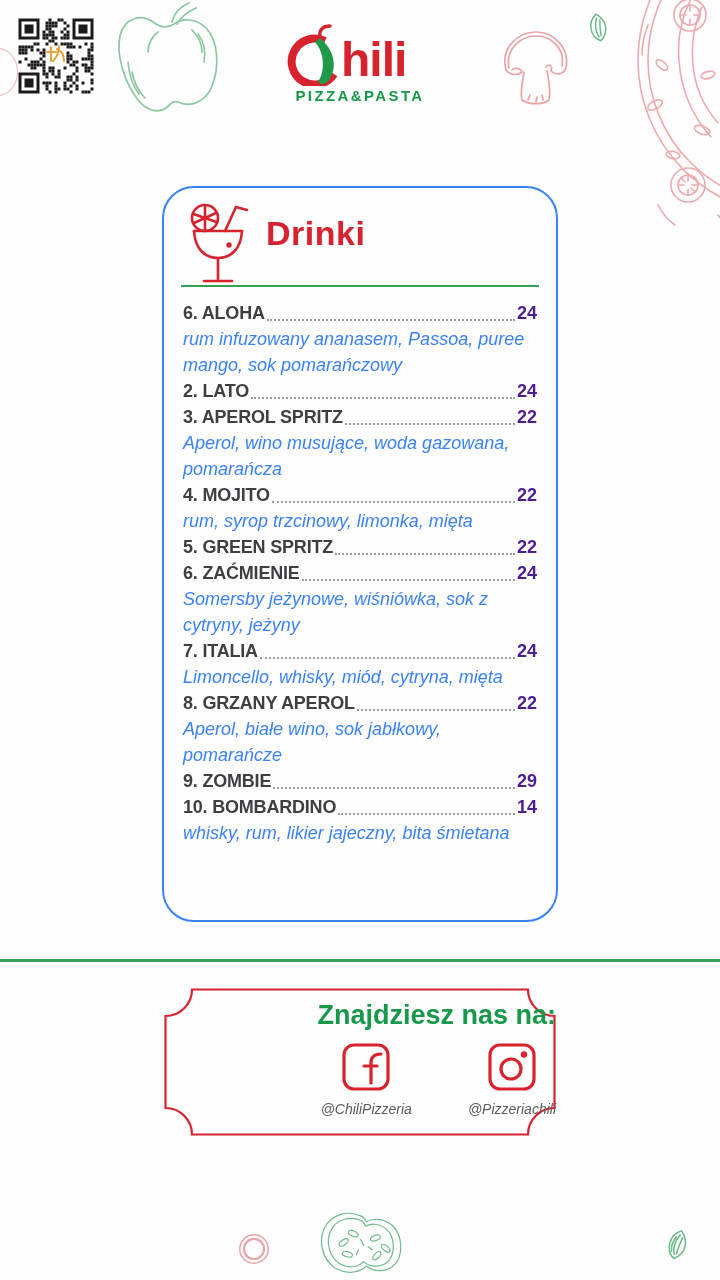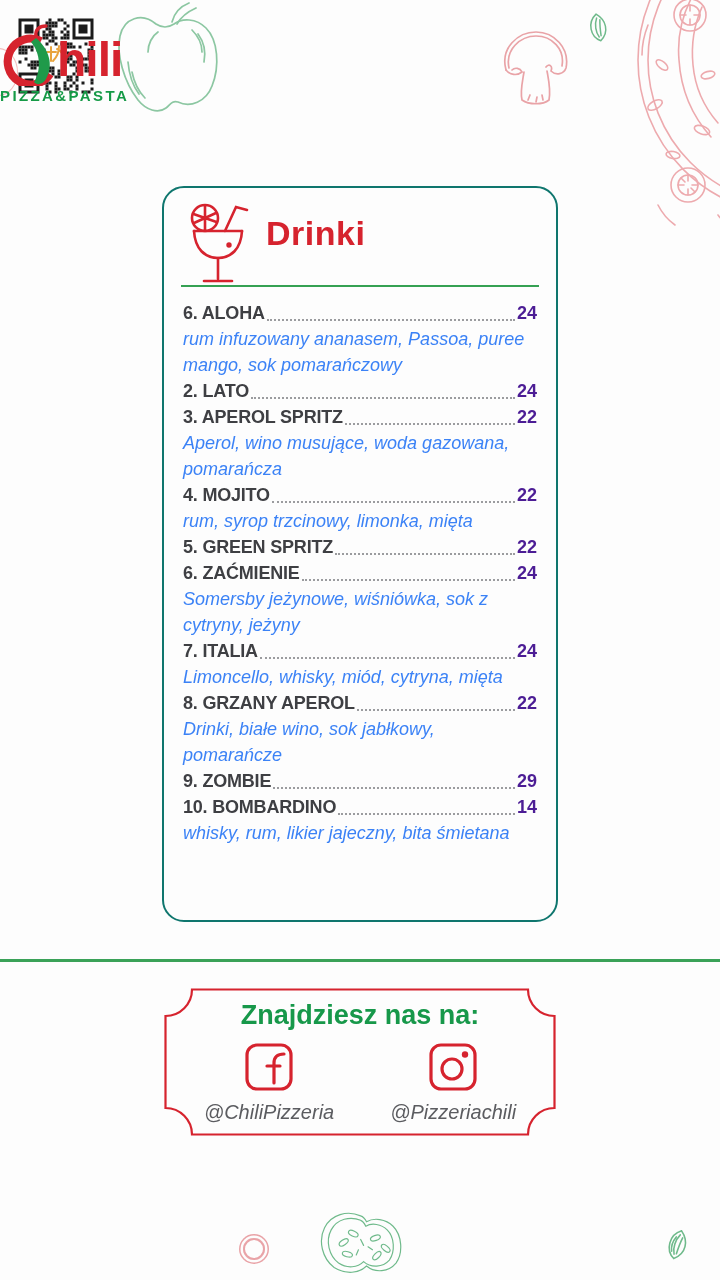--- a/index.html
+++ b/index.html
@@ -8,43 +8,43 @@
 
   
   .qr{position:absolute;left:17px;top:17px;width:78px;height:78px;}
   .pepper{position:absolute;left:98px;top:0px;}
   .mushroom{position:absolute;left:498px;top:26px;}
   .seed-top{position:absolute;left:586px;top:12px;transform:rotate(-8deg);}
   .pizza{position:absolute;left:598px;top:-45px;}
   .left-arc{position:absolute;left:-22px;top:48px;width:38px;height:46px;border:1.5px solid #f2bcbe;border-radius:50%;}
 
   
-  .logo{position:absolute;left:0;right:0;top:24px;display:flex;flex-direction:column;}
+  .logo{position:absolute;left:0;right:0;top:24px;display:flex;flex-direction:column;align-items:center;}
   .logo-tagline{margin-top:1px;font-size:15px;font-weight:800;letter-spacing:2.4px;color:#169a47;}
 
   
-  .card{position:absolute;left:162px;top:186px;width:396px;height:736px;border:2px solid #0f766e;border-radius:22px;background:#fdfdfd;box-sizing:border-box;}
+  .card{position:absolute;left:162px;top:186px;width:396px;height:736px;border:2px solid #3b82f6;border-radius:32px;background:#fdfdfd;box-sizing:border-box;}
   .card-icon{position:absolute;left:22px;top:12px;}
   .card-title{position:absolute;left:102px;top:26px;font-size:34px;font-weight:800;color:#d6232e;letter-spacing:.5px;}
   .card-divider{position:absolute;left:17px;right:17px;top:97px;height:2px;background:#35a153;}
   .menu-list{position:absolute;left:19px;right:19px;top:112px;font-size:18px;line-height:26px;color:#3f4044;}
   .item-line{display:flex;align-items:baseline;}
   .item-name{font-weight:700;letter-spacing:-.2px;white-space:nowrap;color:#3e3f43;}
   .leader{flex:1;min-width:10px;border-bottom:2px dotted #9b9c9f;margin:0 2px;align-self:flex-end;transform:translateY(-5px);}
   .item-price{font-weight:600;color:#4c1d95;}
   .item-desc{font-style:italic;color:#3b82f6;}
 
   
   .footer-line{position:absolute;left:0;top:959px;width:720px;height:3px;background:#3aa258;}
   .ticket{position:absolute;left:164px;top:988px;width:392px;height:148px;}
-  .ticket-content{position:absolute;left:164px;top:992px;width:392px;display:flex;flex-direction:column;align-items:center;}
+  .ticket-content{position:absolute;left:164px;top:992px;width:392px;display:flex;flex-direction:column;align-items:flex-end;}
   .find-us{margin-top:8px;font-size:27px;font-weight:800;color:#17984a;}
   .social-row{margin-top:11px;display:flex;gap:56px;}
   .social-col{display:flex;flex-direction:column;align-items:center;gap:9px;}
-  .handle{font-size:20px;font-style:italic;color:#5b5c60;}
+  .handle{font-size:14px;font-style:italic;color:#5b5c60;}
 
   
   .red-ring{position:absolute;left:243px;top:1238px;width:18px;height:18px;border:2px solid #e9a3a7;border-radius:50%;box-shadow:0 0 0 2.5px #fdfdfd,0 0 0 4px #e9a3a7;}
   .tomato-bottom{position:absolute;left:300px;top:1210px;}
   .seed-bottom{position:absolute;left:664px;top:1228px;transform:rotate(18deg);}
 </style>
 </head>
 <body>
 
 <div class="page">
@@ -366,21 +366,21 @@
       </div>
       <div class="item-desc">Limoncello, whisky, miód, cytryna, mięta</div>
     </div>
 
     <div class="menu-item">
       <div class="item-line">
         <span class="item-name">8. GRZANY APEROL</span>
         <span class="leader"></span>
         <span class="item-price">22</span>
       </div>
-      <div class="item-desc">Drinki, białe wino, sok jabłkowy, pomarańcze</div>
+      <div class="item-desc">Aperol, białe wino, sok jabłkowy, pomarańcze</div>
     </div>
 
     <div class="menu-item">
       <div class="item-line">
         <span class="item-name">9. ZOMBIE</span>
         <span class="leader"></span>
         <span class="item-price">29</span>
       </div>
     </div>
 

